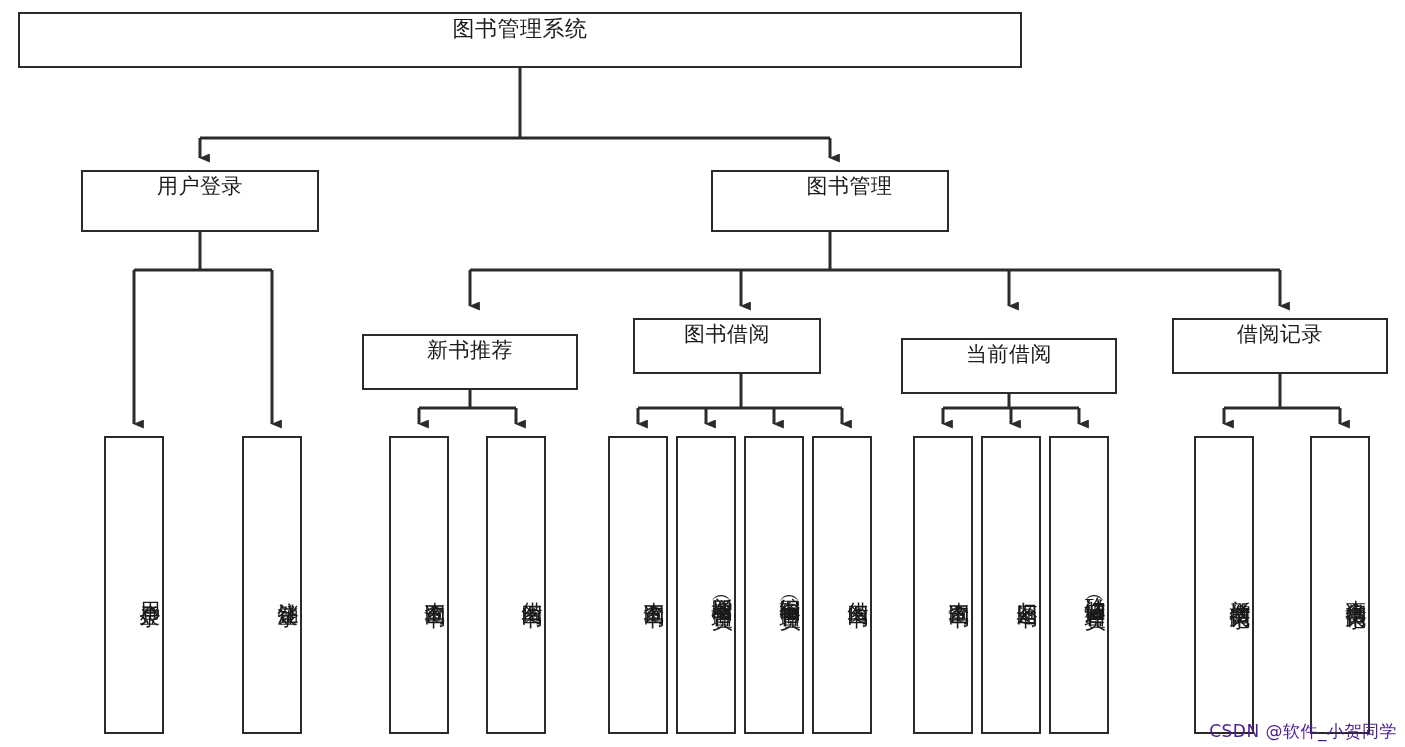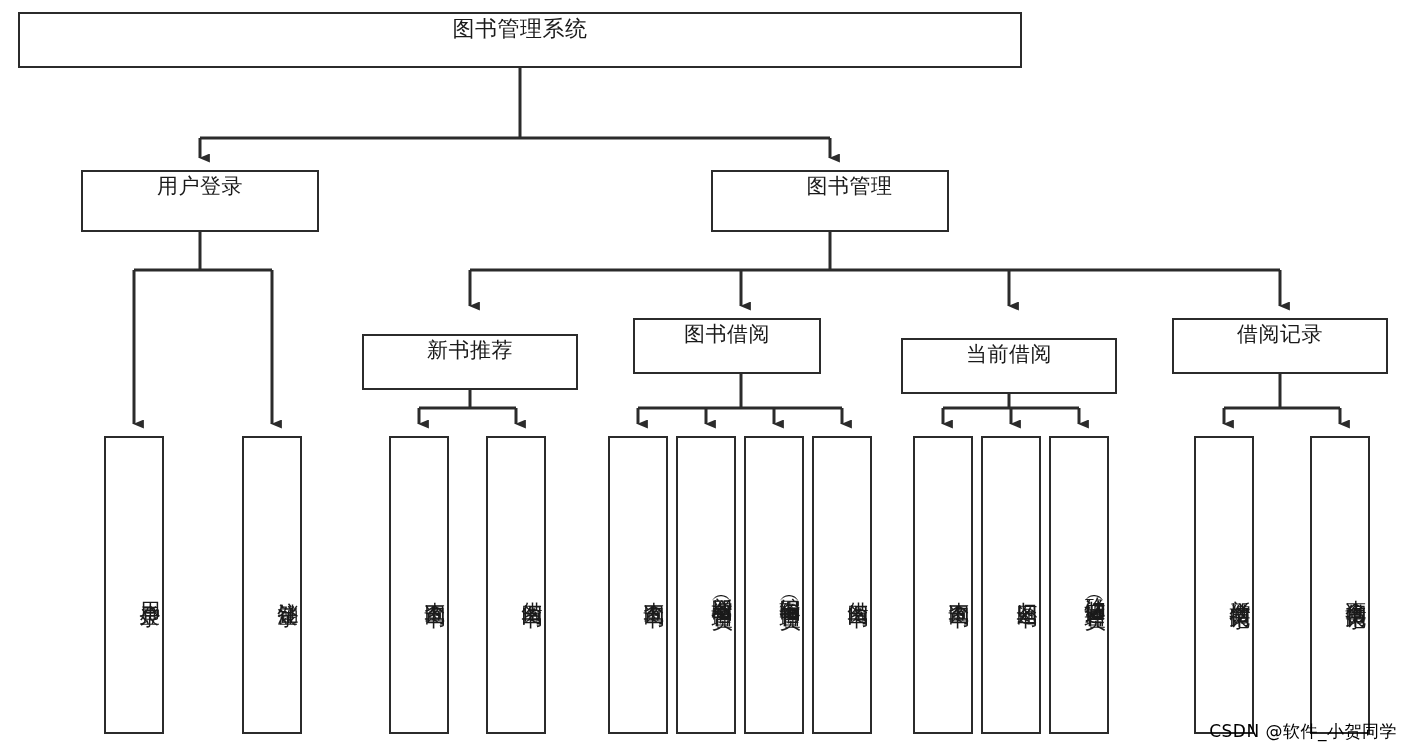--- a/index.html
+++ b/index.html
@@ -53,21 +53,21 @@
     white-space: pre-line;
   }
   .node.root {
     font-size: 22px;
   }
   #watermark {
     position: absolute;
     right: 8px;
     bottom: 4px;
     font-size: 17px;
-    color: #000000;
+    color: #4c1d95;
     letter-spacing: 0.5px;
     white-space: nowrap;
     pointer-events: none;
   }
 </style>
 </head>
 <body>
 
 <div id="canvas">
 

